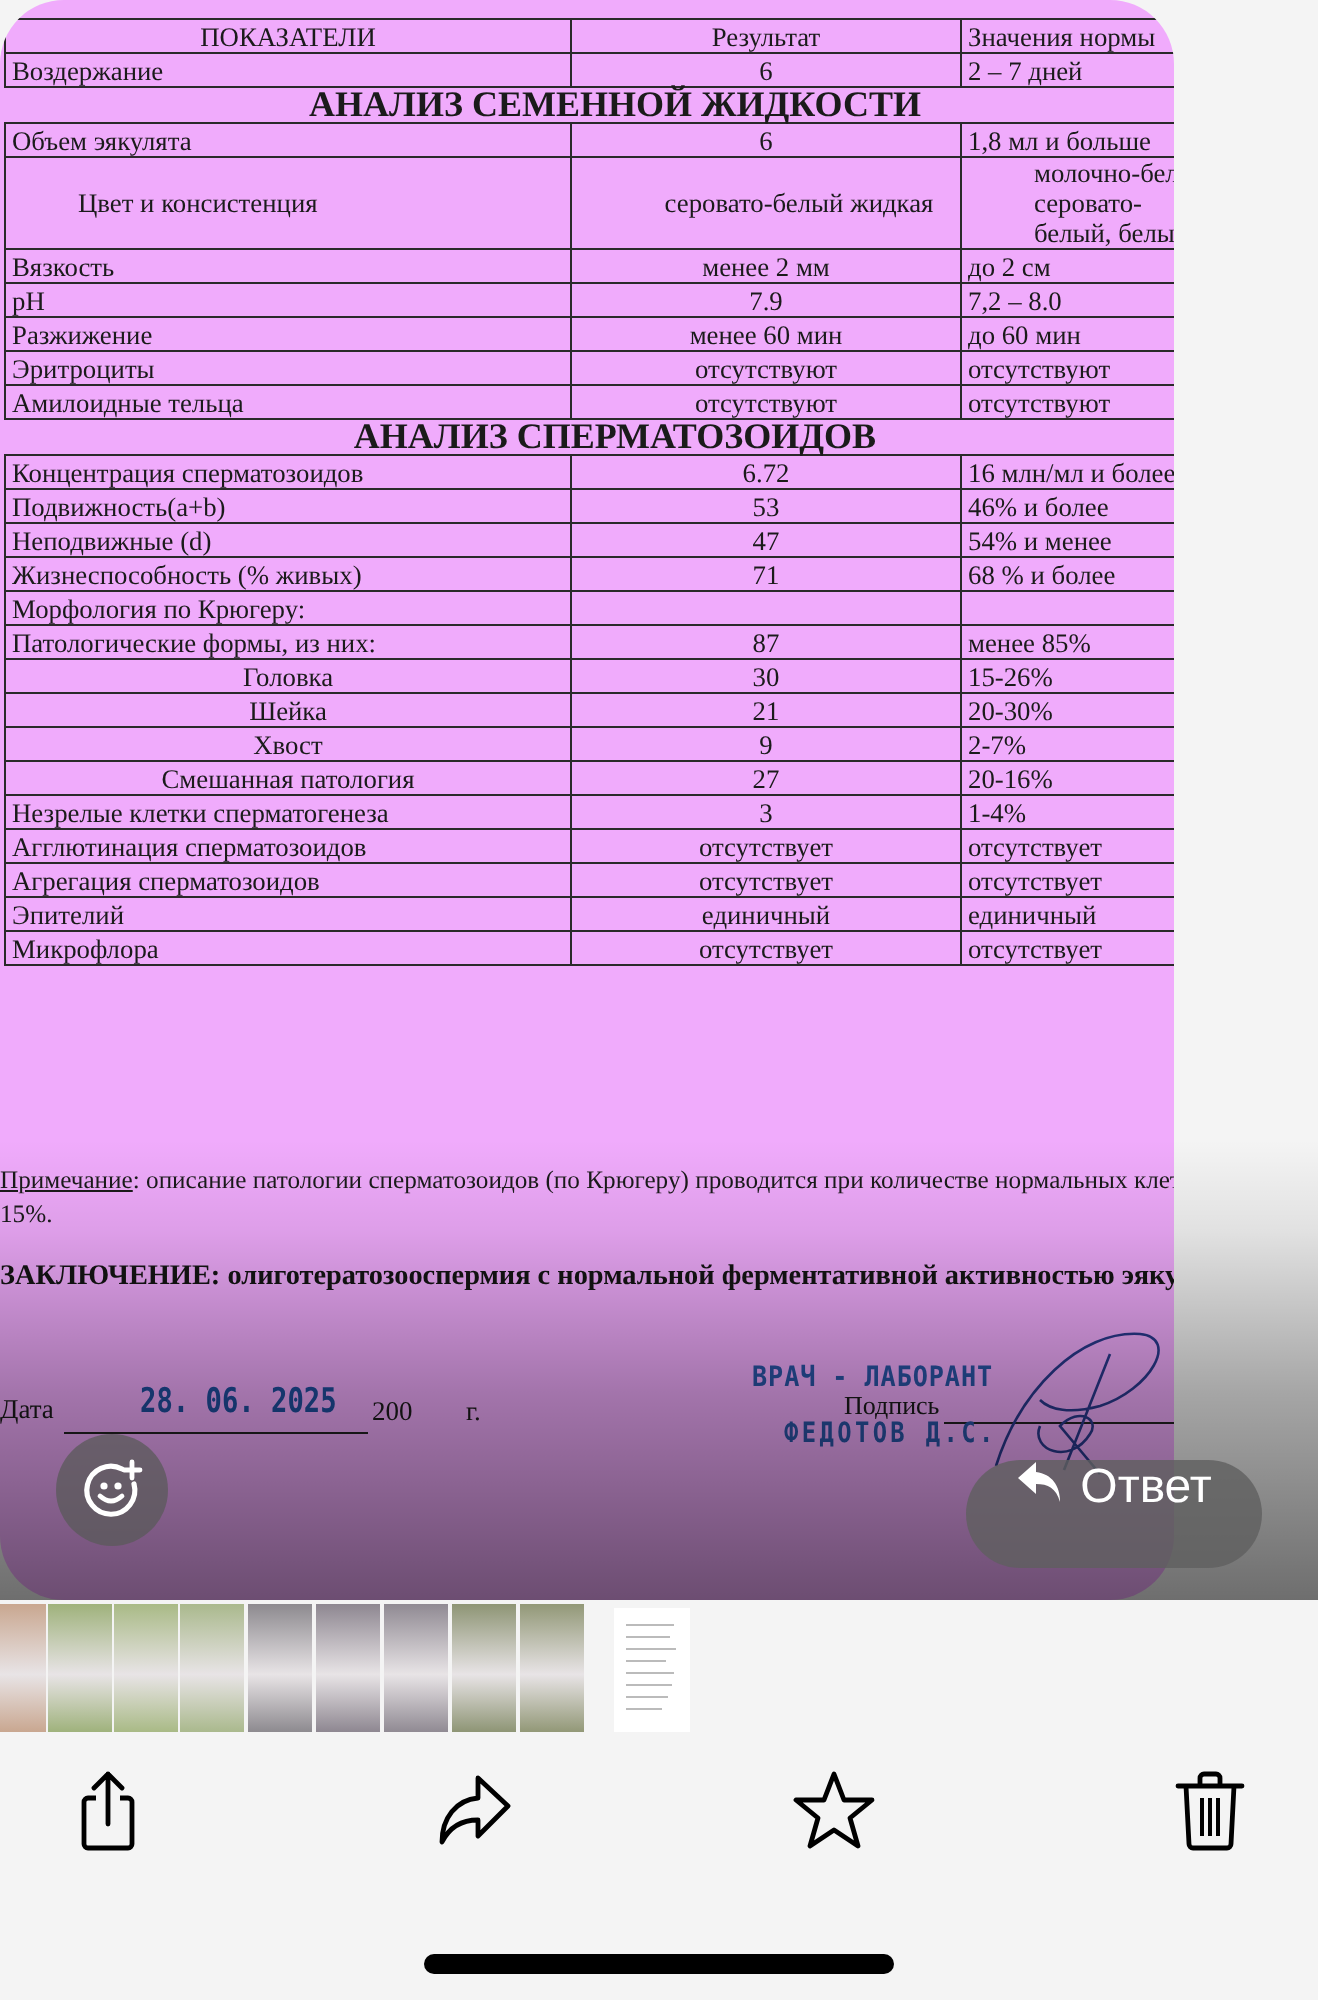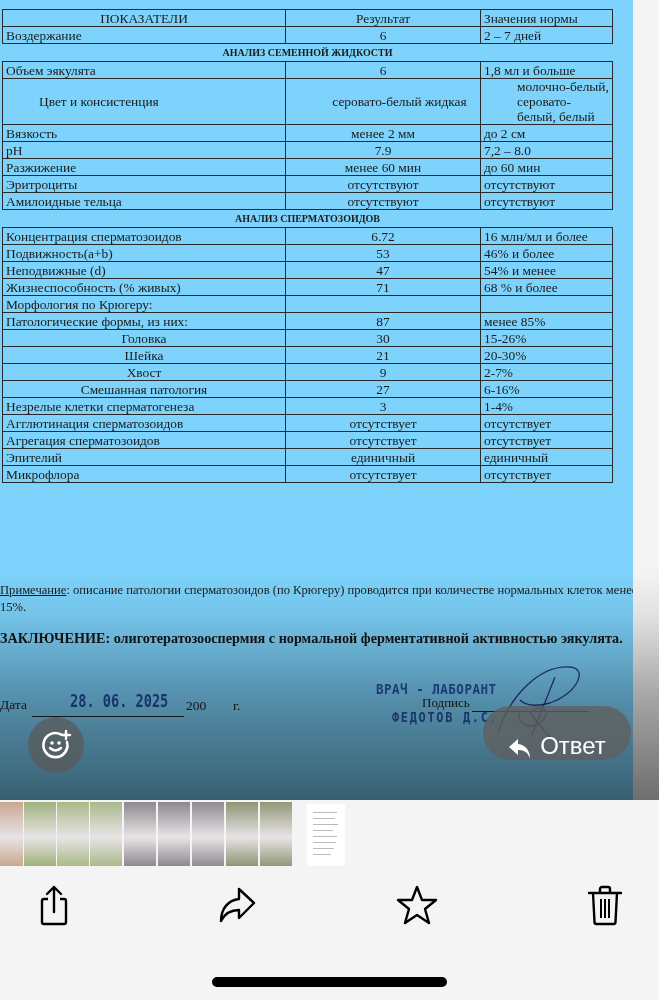--- a/index.html
+++ b/index.html
@@ -2,22 +2,22 @@
 <html><head>
 <meta charset="utf-8">
 <style>
   html, body { margin:0; padding:0; }
   body {
     width:659px; height:1000px; overflow:hidden; position:relative;
     background:#f4f4f4;
     font-family:"Liberation Serif", serif;
   }
   #doc {
-    position:absolute; left:0; top:0; width:633px; height:800px;
-    background:#7dd3fc; overflow:hidden;
+    position:absolute; left:0; top:0; width:587px; height:800px;
+    background:#f0abfc; overflow:hidden;border-radius:32px;
   }
   #shade {
     position:absolute; left:0; top:570px; width:659px; height:230px;
     background:linear-gradient(to bottom, rgba(0,0,0,0) 0%, rgba(0,0,0,0.08) 20%, rgba(0,0,0,0.32) 55%, rgba(0,0,0,0.55) 100%);
     pointer-events:none;
   }
   table.rep {
     position:absolute; left:2px; top:9px;
     border-collapse:collapse; width:611px;
     font-size:13.4px; color:#1b1b1b; line-height:15px;
@@ -25,21 +25,21 @@
   table.rep td {
     border:1px solid #2a2a2a; padding:0 3px; height:16px; vertical-align:middle;
   }
   table.rep td.c1 { width:243px; text-align:left; }
   table.rep td.c2 { width:155px; text-align:center; }
   table.rep td.c3 { text-align:left; }
   table.rep td.sub { text-align:center; }
   table.rep tr.hdr td.c1 { text-align:center; }
   table.rep tr.sec td {
     border-left:none; border-right:none; text-align:center;
-    font-weight:bold; font-size:10px; height:17px;
+    font-weight:bold; font-size:18px; height:17px;
   }
   table.rep tr.tall td { height:32px;padding-left:36px; }
   .note {
     position:absolute; left:0; top:582px; width:640px;
     font-size:12.6px; color:#1b1b1b; line-height:17px;
   }
   .note u { text-decoration:underline; }
   .concl {
     position:absolute; left:0; top:629px; width:640px;
     font-size:14.2px; font-weight:bold; color:#141414; line-height:19px;
@@ -65,22 +65,22 @@
   }
   .sign-label { position:absolute; left:422px; top:695px; font-size:13px; color:#1b1b1b; }
   .sign-line { position:absolute; left:472px; top:711px; width:117px; height:1px; background:#222; }
   .signature { position:absolute; left:480px; top:655px; }
 
   .react-btn {
     position:absolute; left:28px; top:717px; width:56px; height:56px; border-radius:28px;
     background:rgba(90,90,90,0.75); display:flex; align-items:center; justify-content:center;
   }
   .reply-btn {
-    position:absolute; left:483px; top:706px; width:148px; height:54px; border-radius:27px;
-    background:rgba(95,95,95,0.8); display:flex; align-items:flex-end; justify-content:center; gap:8px;
+    position:absolute; left:483px; top:730px; width:148px; height:54px; border-radius:27px;
+    background:rgba(95,95,95,0.8); display:flex; align-items:flex-start; justify-content:center; gap:8px;
     color:#fff; font-family:"Liberation Sans", sans-serif; font-size:24px;
   }
 
   .strip { position:absolute; left:0; top:802px; height:64px; width:659px; }
   .thumb { position:absolute; top:0; height:64px; width:32px; }
   .thumb-doc { position:absolute; left:307px; top:2px; width:38px; height:62px; background:#fff; }
   .thumb-doc i { position:absolute; left:6px; height:1px; background:#bbb; }
 
   .toolbar { position:absolute; left:0; top:880px; width:659px; height:60px; }
   .tb { position:absolute; top:0; width:50px; height:50px; display:flex; align-items:center; justify-content:center; }
@@ -184,21 +184,21 @@
           <td class="c3">20-30%</td>
         </tr>
         <tr>
           <td class="c1 sub">Хвост</td>
           <td class="c2">9</td>
           <td class="c3">2-7%</td>
         </tr>
         <tr>
           <td class="c1 sub">Смешанная патология</td>
           <td class="c2">27</td>
-          <td class="c3">6-16%</td>
+          <td class="c3">20-16%</td>
         </tr>
         <tr>
           <td class="c1">Незрелые клетки сперматогенеза</td>
           <td class="c2">3</td>
           <td class="c3">1-4%</td>
         </tr>
         <tr>
           <td class="c1">Агглютинация сперматозоидов</td>
           <td class="c2">отсутствует</td>
           <td class="c3">отсутствует</td>

